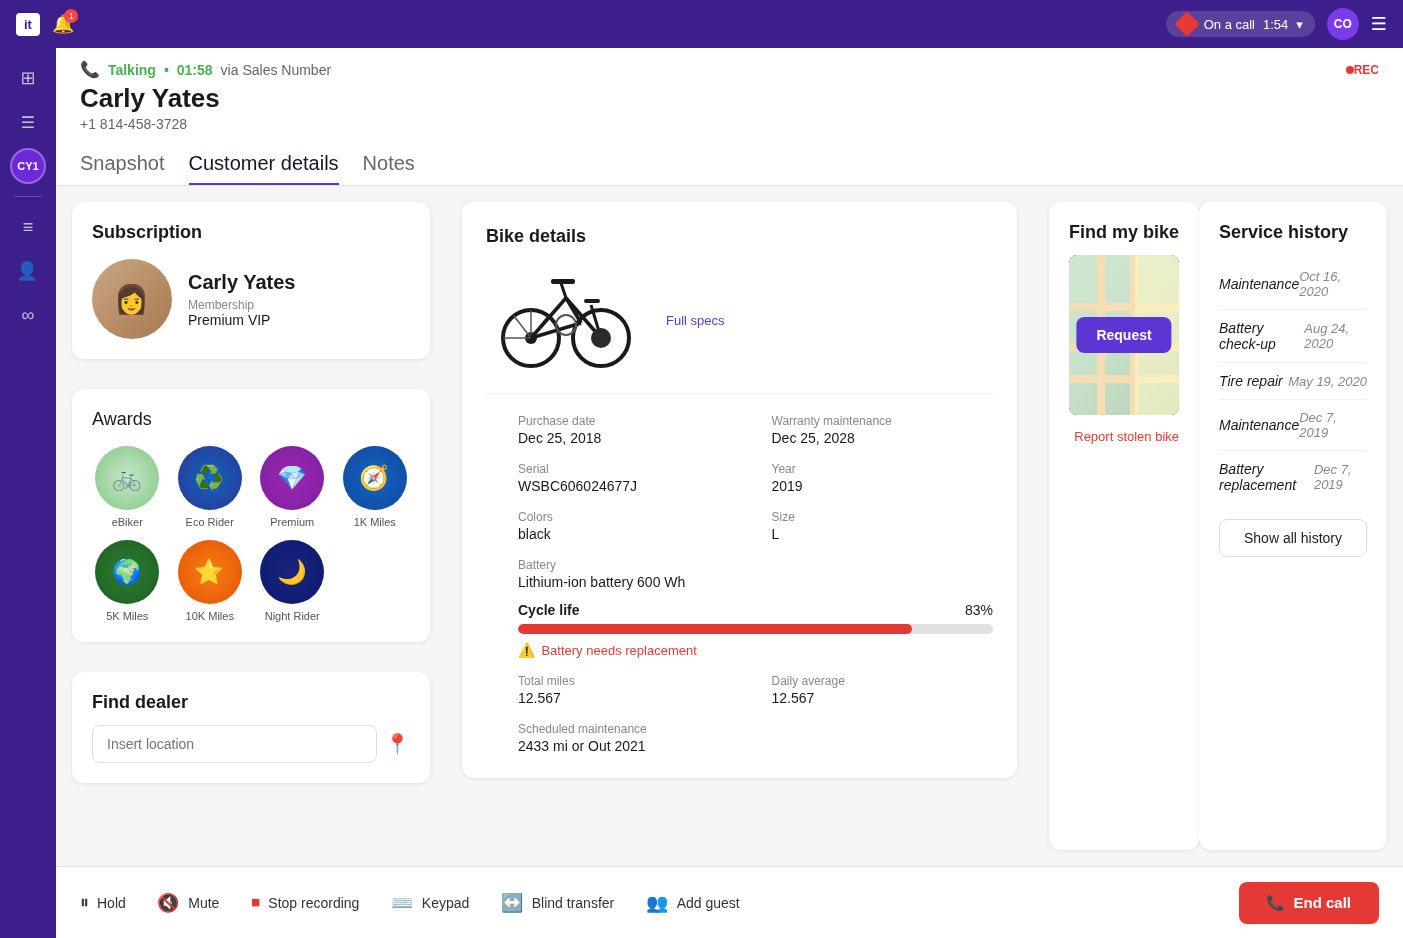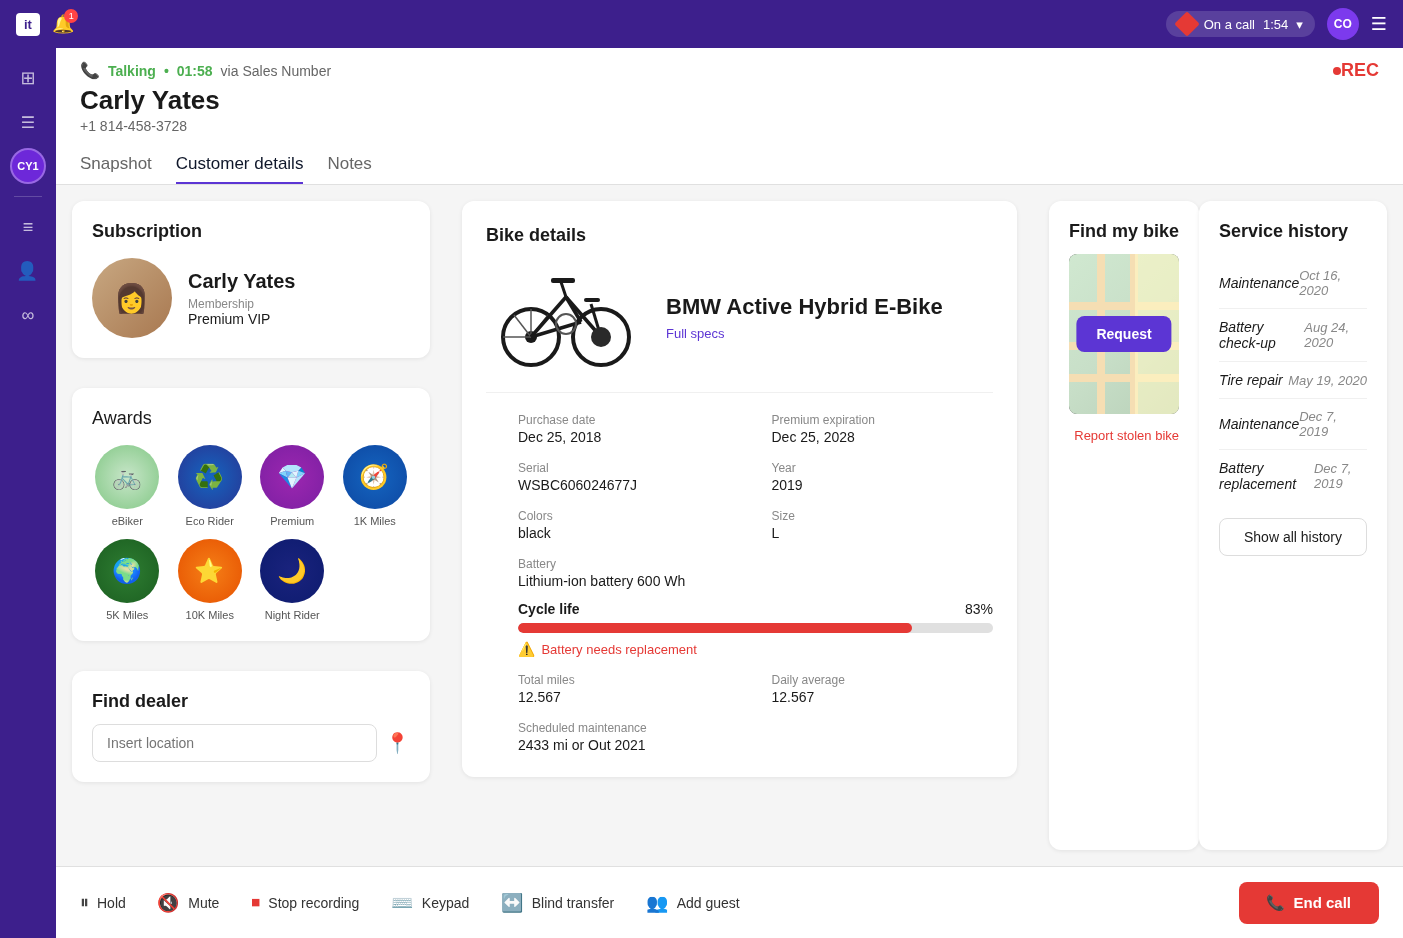--- a/index.html
+++ b/index.html
@@ -30,28 +30,28 @@
     
     .content-area { flex: 1; display: flex; flex-direction: column; overflow: hidden; background: white; }
 
     
     .call-header { padding: 12px 24px 0; border-bottom: 1px solid #e0e0e0; flex-shrink: 0; }
     .call-status-line { display: flex; align-items: center; gap: 8px; margin-bottom: 4px; }
     .call-phone-icon { color: #4caf50; font-size: 16px; }
     .talking-badge { color: #4caf50; font-weight: 600; font-size: 14px; }
     .call-time { color: #4caf50; font-weight: 600; font-size: 14px; }
     .via-text { color: #666; font-size: 14px; }
-    .rec-badge { margin-left: auto; display: flex; align-items: center; color: #e53935; font-weight: 600; font-size: 18px; }
+    .rec-badge { margin-left: auto; display: flex; align-items: center; color: #e53935; font-weight: 600; font-size: 12px; }
     .rec-dot { width: 8px; height: 8px; background: #e53935; border-radius: 50%; }
     .customer-name { font-size: 26px; font-weight: 700; color: #1a1a1a; margin-bottom: 2px; }
     .customer-phone { color: #666; font-size: 14px; margin-bottom: 12px; }
 
     
     .tabs { display: flex; gap: 24px; }
-    .tab { padding: 8px 0; font-size: 17px; color: #666; cursor: pointer; border-bottom: 2px solid transparent; }
+    .tab { padding: 8px 0; font-size: 20px; color: #666; cursor: pointer; border-bottom: 2px solid transparent; }
     .tab.active { color: #0f172a; border-bottom-color: #5c35d4; font-weight: 500; }
 
     
     .main-content { flex: 1; display: flex; gap: 0; overflow: hidden; background: #f5f5f5; }
 
     
     .left-col { width: 390px; flex-shrink: 0; padding: 16px; display: flex; flex-direction: column; gap: 30px; overflow-y: auto; }
 
     
     .card { background: white; border-radius: 12px; padding: 20px; box-shadow: 0 1px 4px rgba(0,0,0,0.08); }
@@ -292,31 +292,30 @@
 
                 <line x1="115" y1="75" x2="105" y2="42" stroke="#1a1a1a" stroke-width="3"></line>
                 <line x1="100" y1="38" x2="112" y2="38" stroke="#1a1a1a" stroke-width="4" stroke-linecap="round"></line>
 
                 <circle cx="80" cy="62" r="10" fill="none" stroke="#555" stroke-width="2"></circle>
 
                 <circle cx="115" cy="75" r="10" fill="#2a2a2a"></circle>
               </svg>
             </div>
             <div>
-              <div class="bike-name">BMW Active Hybrid E-Bike</div>
               <div class="bike-specs-link">Full specs</div>
             </div>
           </div>
           <div class="bike-specs-grid">
             <div class="spec-item">
               <div class="spec-label">Purchase date</div>
               <div class="spec-value">Dec 25, 2018</div>
             </div>
             <div class="spec-item">
-              <div class="spec-label">Premium expiration</div>
+              <div class="spec-label">Warranty maintenance</div>
               <div class="spec-value">Dec 25, 2028</div>
             </div>
             <div class="spec-item">
               <div class="spec-label">Serial</div>
               <div class="spec-value">WSBC606024677J</div>
             </div>
             <div class="spec-item">
               <div class="spec-label">Year</div>
               <div class="spec-value">2019</div>
             </div>

